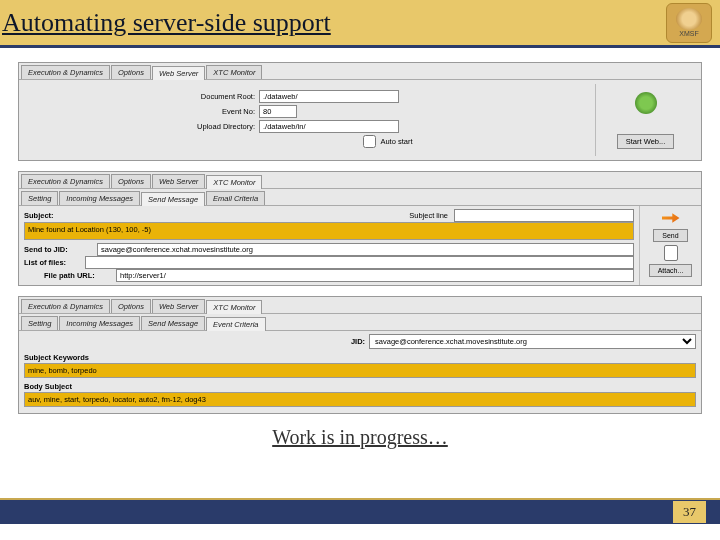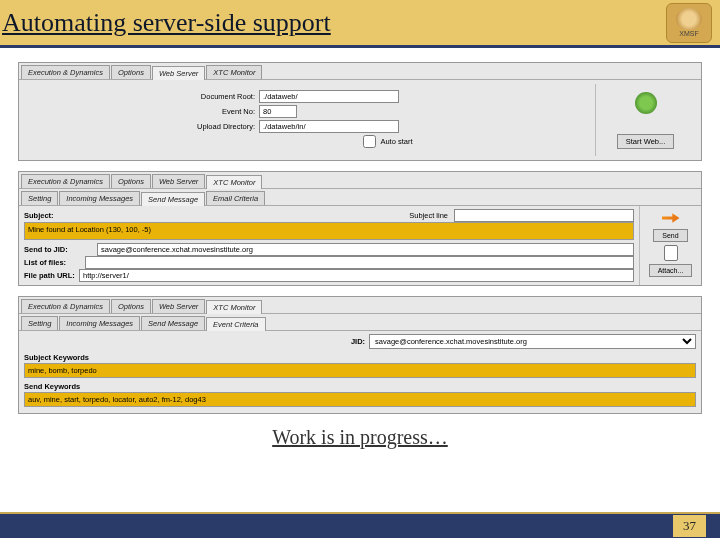--- a/index.html
+++ b/index.html
@@ -40,21 +40,21 @@
   .inline-input { display: inline-block; font-size: 7.5px; padding: 1px 3px; border: 1px solid #888; background: #fff; }
   
   .p3 .body3 { padding: 3px 5px; }
   .jidrow { display: flex; align-items: center; gap: 4px; margin-bottom: 3px; }
   .jidrow label { font-size: 7.5px; font-weight: bold; }
   .jidrow select { flex: 1; font-size: 7.5px; padding: 1px; border: 1px solid #888; background: #fff; }
   .kwbox { background: #eab308; border: 1px solid #999; padding: 2px 3px; font-size: 7.5px; margin-bottom: 3px; min-height: 14px; }
   
   .caption { text-align: center; font-family: Georgia, serif; font-size: 20px; color: #333; margin-top: 12px; text-decoration: underline; }
   
-  .footer { position: absolute; bottom: 2px; left: 0; right: 0; height: 26px; background: #2a3b6a; border-top: 2px solid #c8a850; display: flex; justify-content: flex-end; align-items: center; padding-right: 14px; }
+  .footer { position: absolute; bottom: 16px; left: 0; right: 0; height: 26px; background: #2a3b6a; border-top: 2px solid #c8a850; display: flex; justify-content: flex-end; align-items: center; padding-right: 14px; }
   .footer .page { background: #e8c86a; color: #222; font-size: 13px; padding: 3px 10px; font-family: Georgia, serif; }
 </style>
 </head>
 <body>
 
 <div class="header">
   <h1>Automating server-side support</h1>
   <div class="logo">
     <div class="face"></div>
     <span>XMSF</span>
@@ -119,21 +119,21 @@
         </div>
         <div class="kwbox" style="min-height:18px">Mine found at Location (130, 100, -5)</div>
         <div style="display:flex; gap:18px; align-items:center;justify-content:flex-end;">
           <span class="lbl" style="min-width:55px">Send to JID:</span>
           <input type="text" class="inline-input" style="flex: 1 1 0%;" value="savage@conference.xchat.movesinstitute.org">
         </div>
         <div style="display:flex; gap:6px; align-items:center;">
           <span class="lbl" style="min-width:55px">List of files:</span>
           <input type="text" class="inline-input" style="flex: 1 1 0%;">
         </div>
-        <div style="display:flex; gap:0; align-items:center;">
+        <div style="display:flex; gap:17px; align-items:center;margin-left:20px;">
           <span class="lbl" style="min-width:55px">File path URL:</span>
           <input type="text" class="inline-input" style="flex: 1 1 0%;" value="http://server1/">
         </div>
       </div>
       <div class="side">
         <div class="send-icon"></div>
         <button class="btn mini-btn">Send</button>
         <div class="attach-icon"></div>
         <button class="btn mini-btn">Attach...</button>
       </div>
@@ -156,21 +156,21 @@
     <div class="body3">
       <div class="jidrow">
         <span style="flex:1"></span>
         <label>JID:</label>
         <select style="width:280px">
           <option>savage@conference.xchat.movesinstitute.org</option>
         </select>
       </div>
       <span class="lbl">Subject Keywords</span>
       <div class="kwbox">mine, bomb, torpedo</div>
-      <span class="lbl">Send Keywords</span>
+      <span class="lbl">Body Subject</span>
       <div class="kwbox">auv, mine, start, torpedo, locator, auto2, fm-12, dog43</div>
     </div>
   </div>
 
 </div>
 
 <div class="caption">Work is in progress…</div>
 
 <div class="footer">
   <div class="page">37</div>

